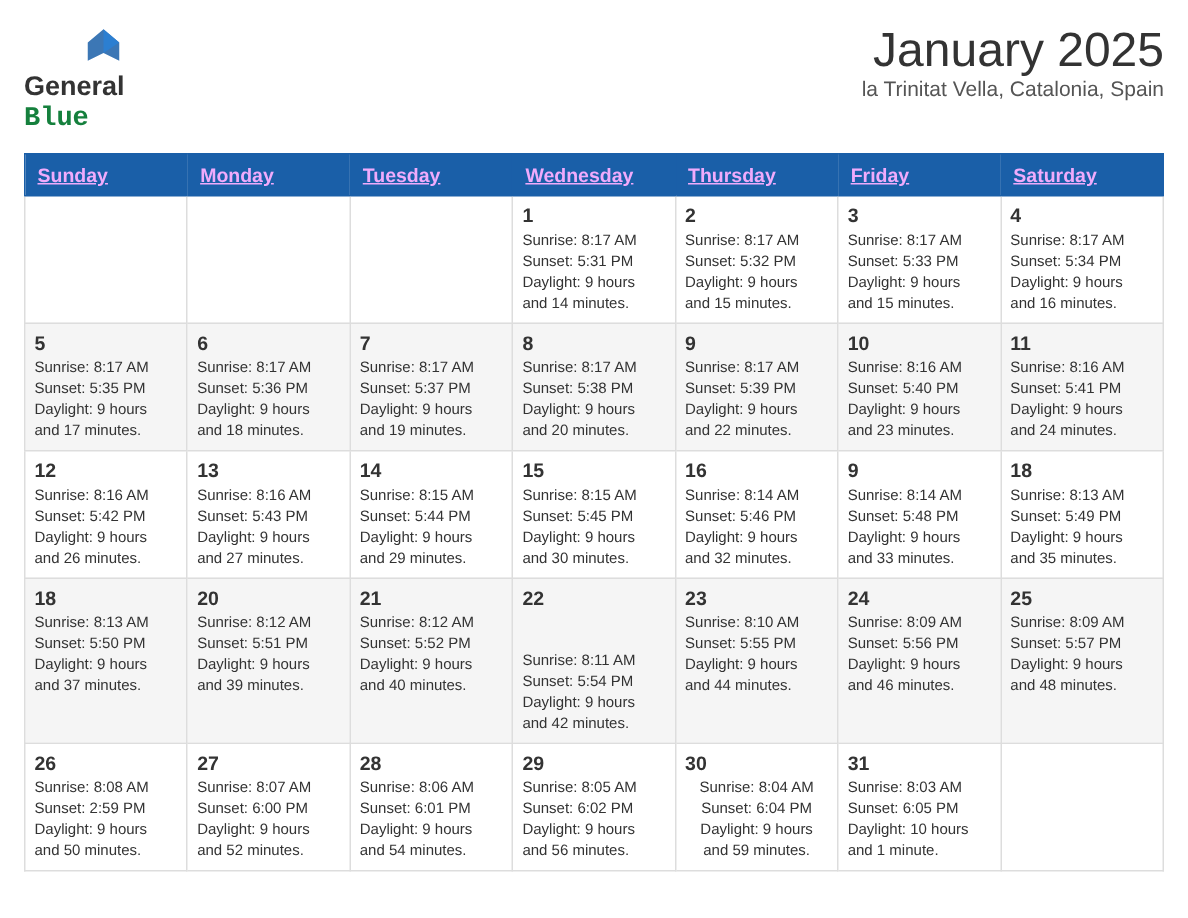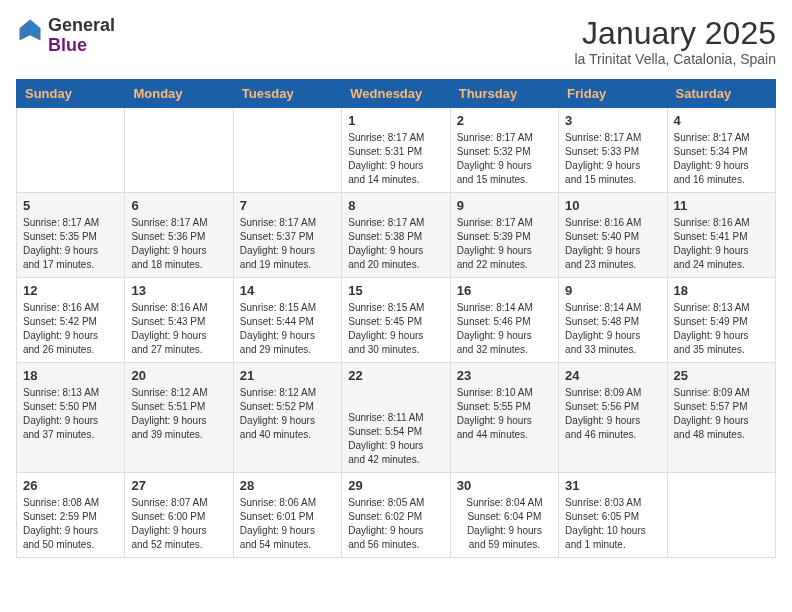--- a/index.html
+++ b/index.html
@@ -11,30 +11,31 @@
       padding: 16px;
     }
     .header {
       display: flex;
       align-items: flex-start;
       justify-content: space-between;
       margin-bottom: 12px;
     }
     .logo {
       display: flex;
-      align-items: flex-start;
+      align-items: flex-end;
       gap: 4px;
+      flex-direction: column;
     }
     .logo-text {
       font-size: 18px;
       font-weight: bold;
       line-height: 1.1;
     }
     .logo-general { color: #333; }
-    .logo-blue { color: #701a75; }
+    .logo-blue { color: #15803d; font-family: Liberation Mono, monospace; }
     .logo-icon {
       width: 28px;
       height: 28px;
     }
     .title-block {
       text-align: right;
     }
     .month-title {
       font-size: 32px;
       font-weight: normal;
@@ -45,26 +46,27 @@
       font-size: 14px;
       color: #555;
     }
     .calendar {
       width: 100%;
       border-collapse: collapse;
       border: 1px solid #ccc;
     }
     .calendar th {
       background-color: #1a5fa8;
-      color: #fdba74;
+      color: #f0abfc;
       font-size: 13px;
       font-weight: bold;
       text-align: left;
       padding: 6px 8px;
       border: 1px solid #1a5fa8;
+      text-decoration: underline;
     }
     .calendar td {
       vertical-align: top;
       padding: 5px 6px;
       border: 1px solid #ddd;
       width: calc(100% / 7);
       min-height: 80px;
       font-size: 10.5px;
       color: #333;
       background: #fff;

